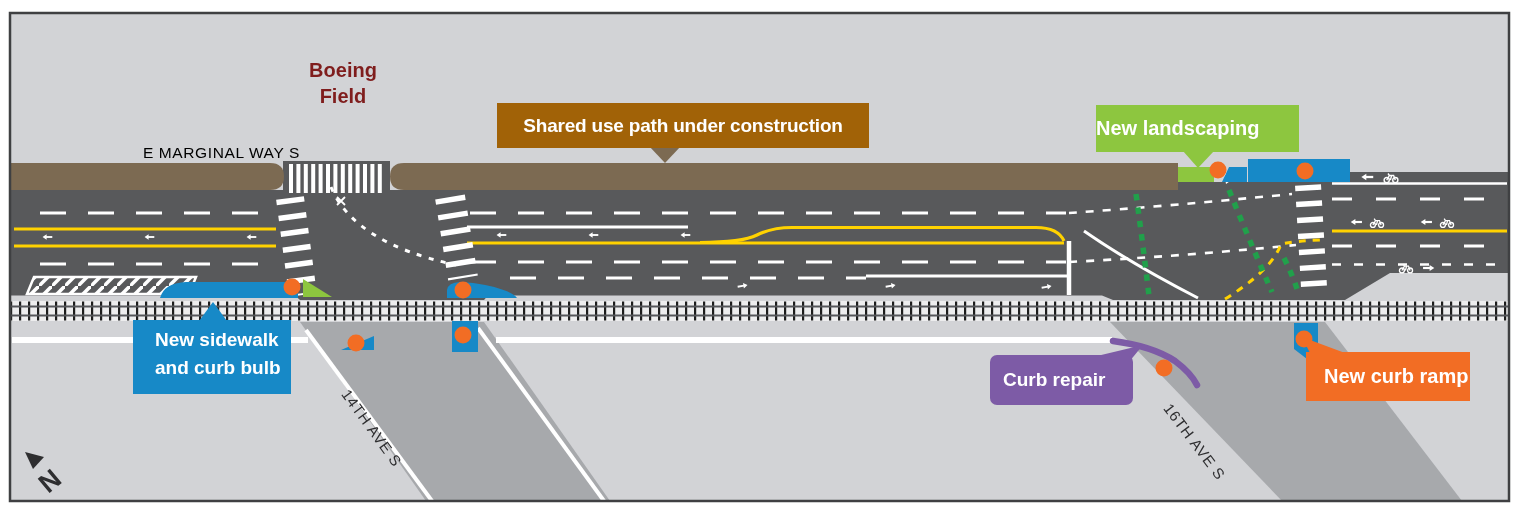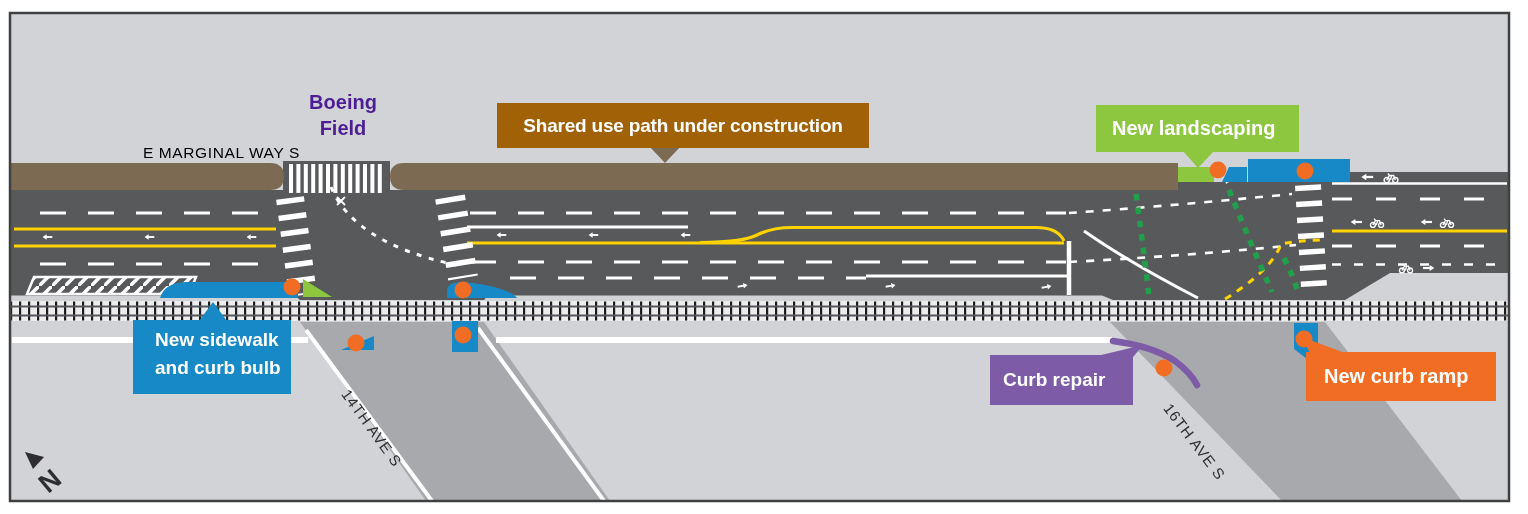--- a/index.html
+++ b/index.html
@@ -1,37 +1,37 @@
 <!DOCTYPE html>
 <html><head>
 <meta charset="utf-8">
 <style>
   html,body{margin:0;padding:0;background:#fff;}
   .stage{position:relative;width:1528px;height:514px;background:#fff;overflow:hidden;
          font-family:"Liberation Sans",sans-serif;}
   .stage svg{position:absolute;left:0;top:0;}
   .maplabel{position:absolute;color:#2e2e30;white-space:nowrap;}
   .boeing{left:300px;top:57px;width:86px;text-align:center;font-size:20px;font-weight:bold;
-          line-height:1.3;color:#4c1d95;white-space:normal;margin-top:32px;}
+          line-height:1.3;color:#7f1d1d;white-space:normal;}
   .emarginal{left:143px;top:144px;font-size:15.5px;letter-spacing:0.6px;color:#000000;}
   .ave14{left:352px;top:386px;font-size:15px;letter-spacing:0.8px;transform:rotate(54deg);
          transform-origin:left top;}
   .ave16{left:1174px;top:400px;font-size:15px;letter-spacing:0.8px;transform:rotate(53deg);
          transform-origin:left top;}
   .callout{position:absolute;color:#fff;font-weight:bold;box-sizing:border-box;
            display:flex;align-items:center;}
   .co-shared{left:497px;top:103px;width:372px;height:45px;background:#a16207;
              font-size:19px;justify-content:center;letter-spacing:-0.2px;}
   .co-land{left:1096px;top:105px;width:203px;height:47px;background:#8dc63f;
-           font-size:20px;padding-left:16px;}
+           font-size:20px;}
   .co-side{left:133px;top:320px;width:158px;height:74px;background:#1789c7;
            font-size:19px;padding:6px 0 0 22px;display:block;line-height:1.45;}
   .co-curb{left:990px;top:355px;width:143px;height:50px;background:#7d5ba6;
-           font-size:19px;padding-left:13px;}
-  .co-ramp{left:1306px;top:352px;width:190px;height:49px;background:#f26d24;
+           font-size:19px;padding-left:13px;border-radius:7px;}
+  .co-ramp{left:1306px;top:352px;width:164px;height:49px;background:#f26d24;
            font-size:20px;padding-left:18px;}
 </style>
 </head>
 <body>
 
 <div class="stage">
 
 <svg width="1528" height="514" viewBox="0 0 1528 514">
   <defs>
     <clipPath id="panel">

